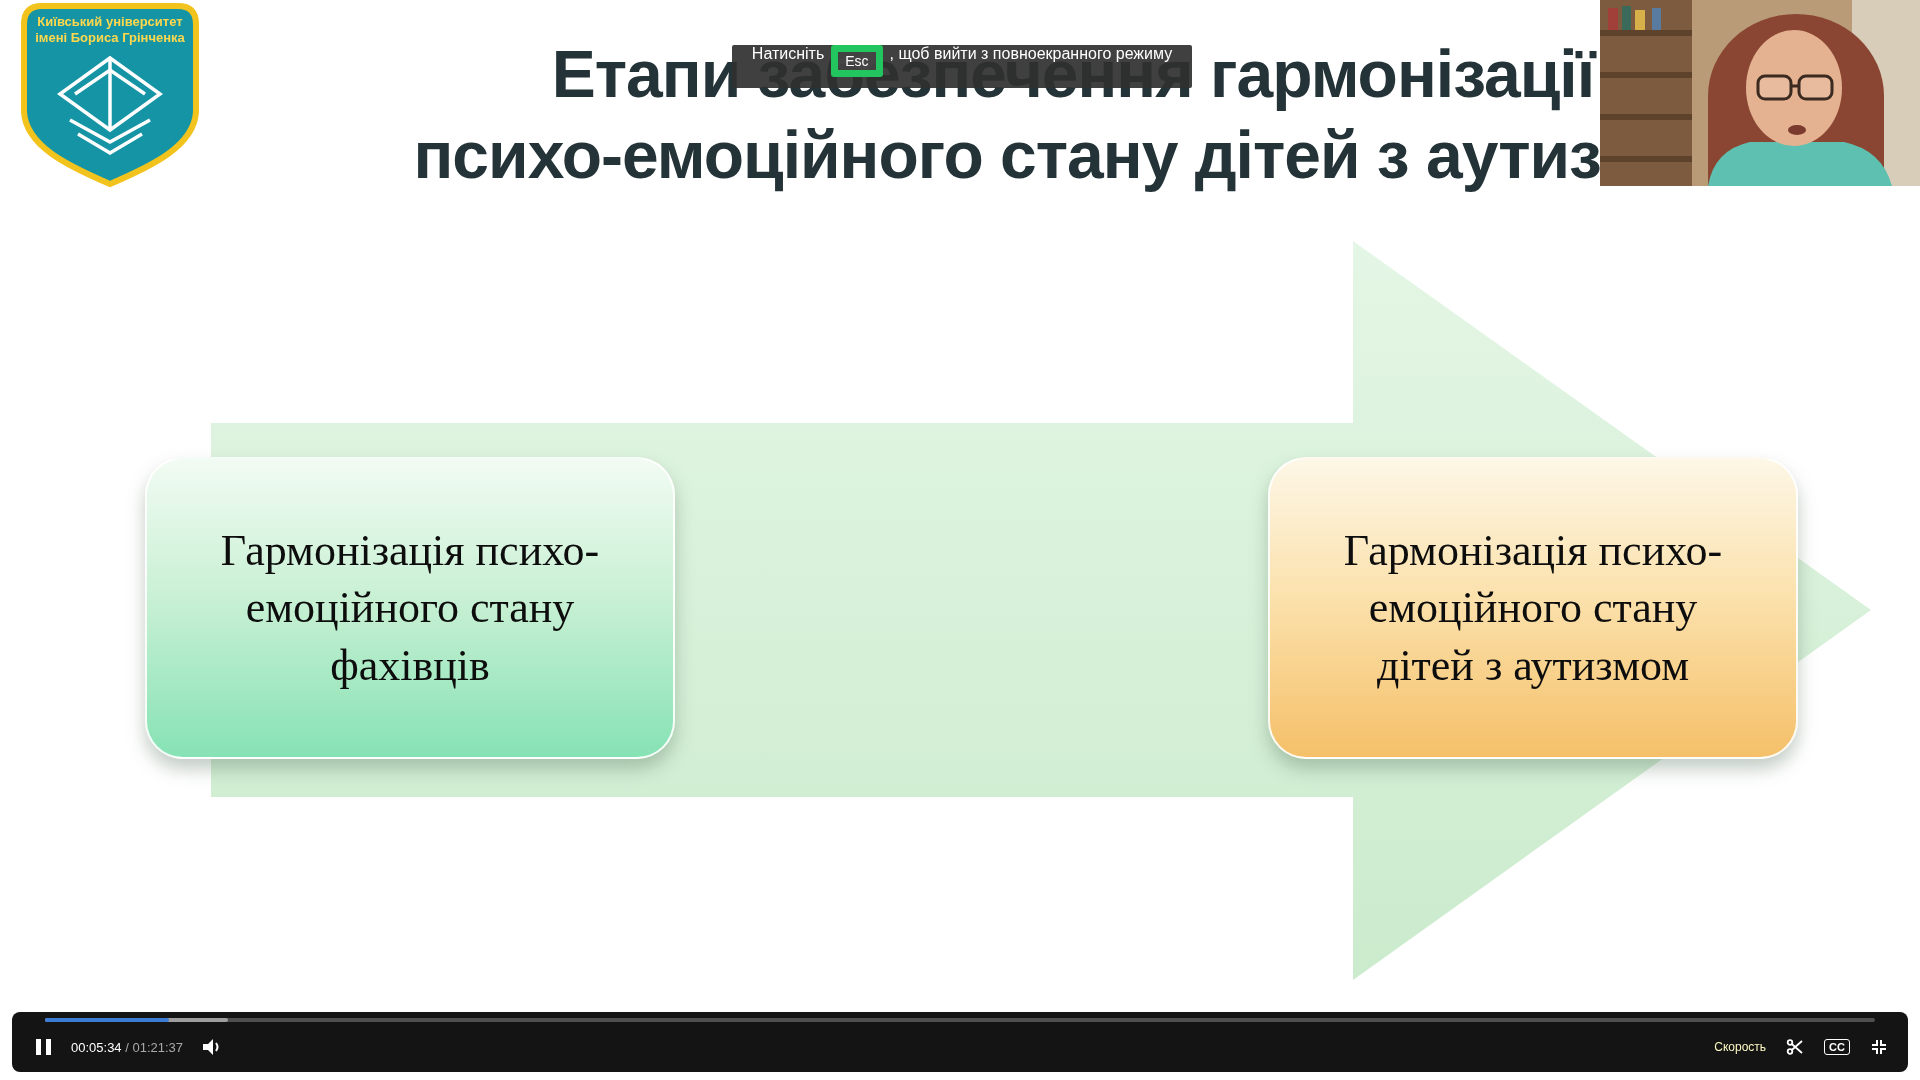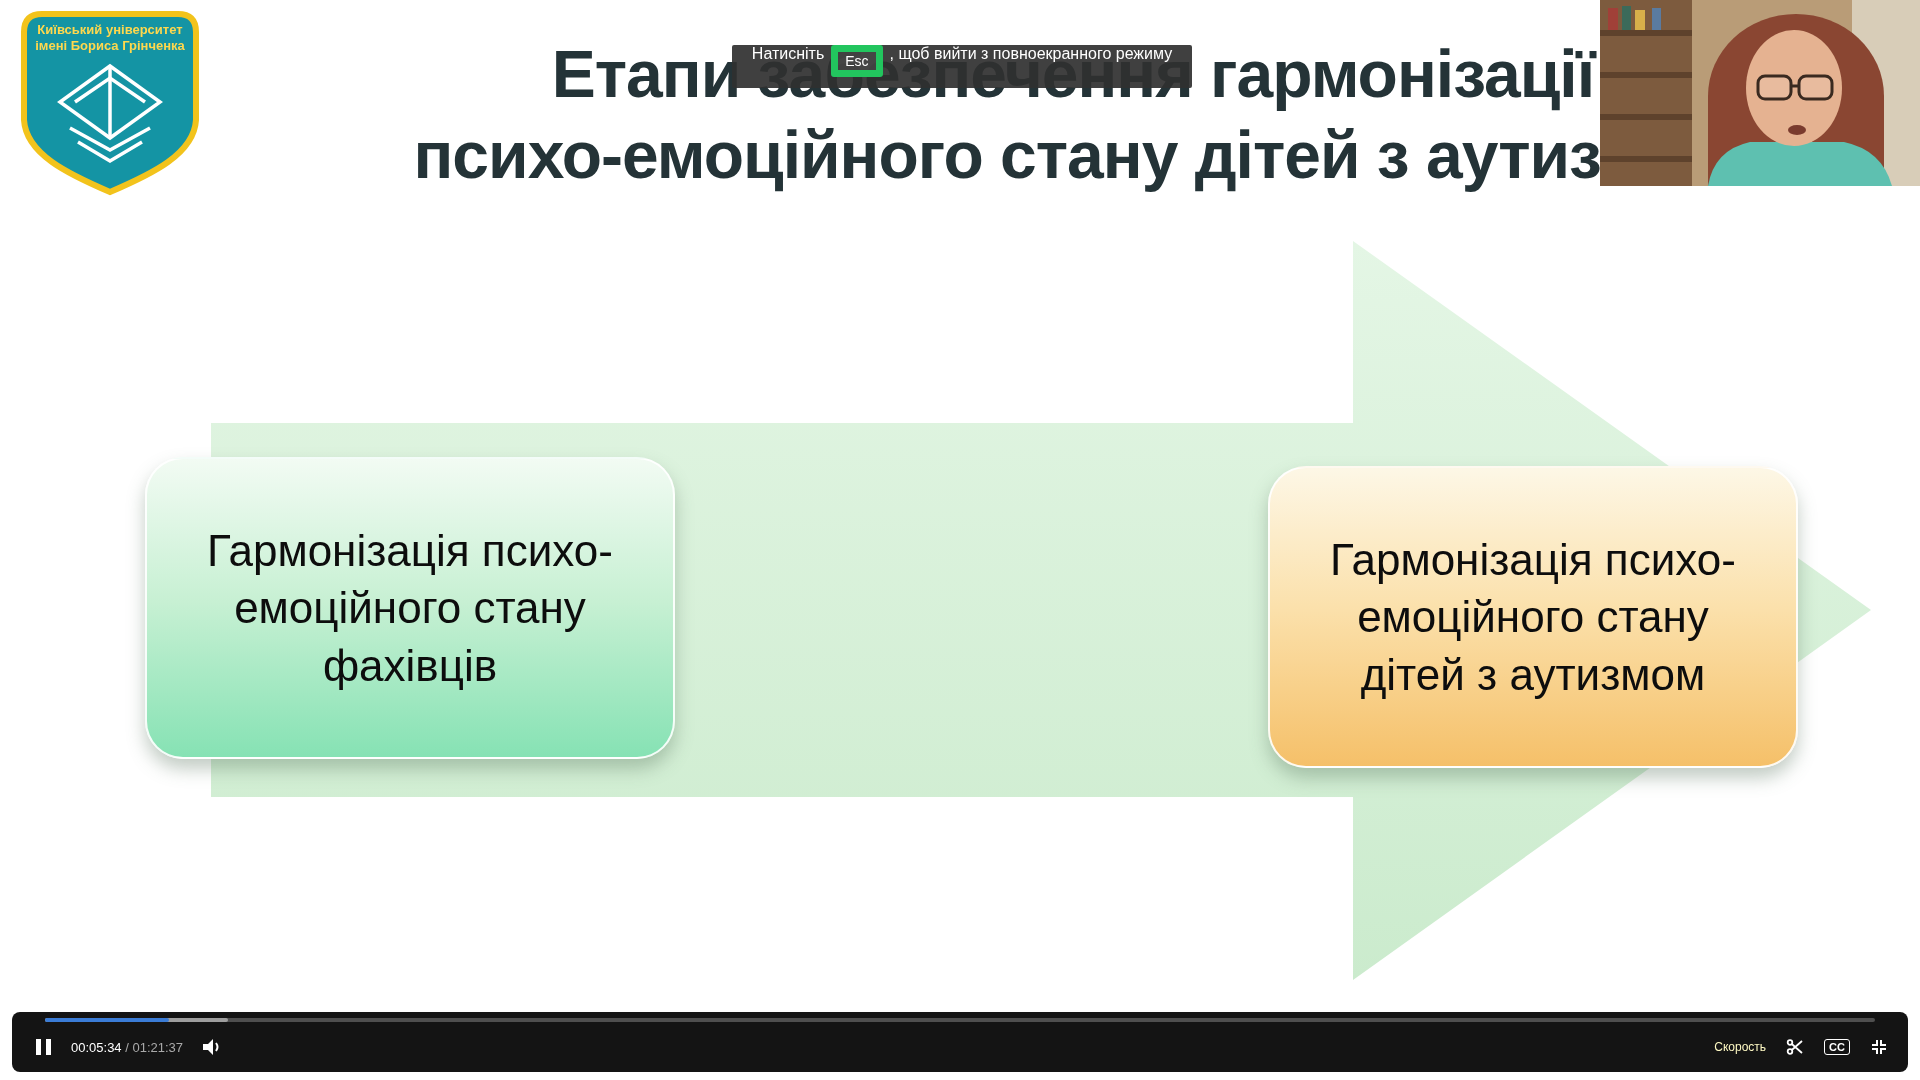--- a/index.html
+++ b/index.html
@@ -11,27 +11,27 @@
   .arrow-svg{position:absolute;left:0;top:0;z-index:1;}
 
   .slide-title{position:absolute;left:226px;top:34px;width:1694px;z-index:2;
     text-align:center;font-weight:700;font-size:66px;line-height:1.22;color:#243337;
     letter-spacing:-1px;}
 
   .box{position:absolute;top:457px;width:530px;height:302px;border-radius:38px;z-index:3;
     display:flex;align-items:center;justify-content:center;text-align:center;
     font-size:44px;line-height:1.3;color:#0d0d0d;padding:0 56px;box-sizing:border-box;
     border:2px solid rgba(255,255,255,0.9);
-    box-shadow:0 10px 18px rgba(80,110,85,0.35);}
+    box-shadow:0 10px 18px rgba(80,110,85,0.35);font-family:Liberation Serif, serif;}
   .box-green{left:145px;background:linear-gradient(180deg,#f2fbf3 0%,#c7f0d3 48%,#86e2b4 100%);}
   .box-yellow{left:705px;background:linear-gradient(180deg,#fafce8 0%,#eef3ae 48%,#dbe87c 100%);}
-  .box-orange{left:1268px;background:linear-gradient(180deg,#fdf7e6 0%,#fbe0aa 48%,#f5c069 100%);margin-top:9px;}
+  .box-orange{left:1268px;background:linear-gradient(180deg,#fdf7e6 0%,#fbe0aa 48%,#f5c069 100%);}
 
   
-  .logo{position:absolute;left:10px;top:8px;width:200px;height:190px;z-index:4;}
+  .logo{position:absolute;left:10px;top:0;width:200px;height:190px;z-index:4;}
   .logo-text{position:absolute;left:0;top:14px;width:200px;text-align:center;
     color:#ffd84d;font-weight:700;font-size:13px;line-height:16px;}
 
   
   .toast{position:absolute;left:732px;top:45px;width:460px;height:43px;z-index:6;
     background:rgba(48,48,48,0.92);color:#ffffff;font-size:16px;border-radius:2px;
     display:flex;align-items:flex-start;justify-content:center;gap:7px;}
   .esckey{border:7px solid #22c55e;border-radius:3px;padding:1px 7px;font-size:14px;
     background:rgba(70,70,70,0.8);}
 

